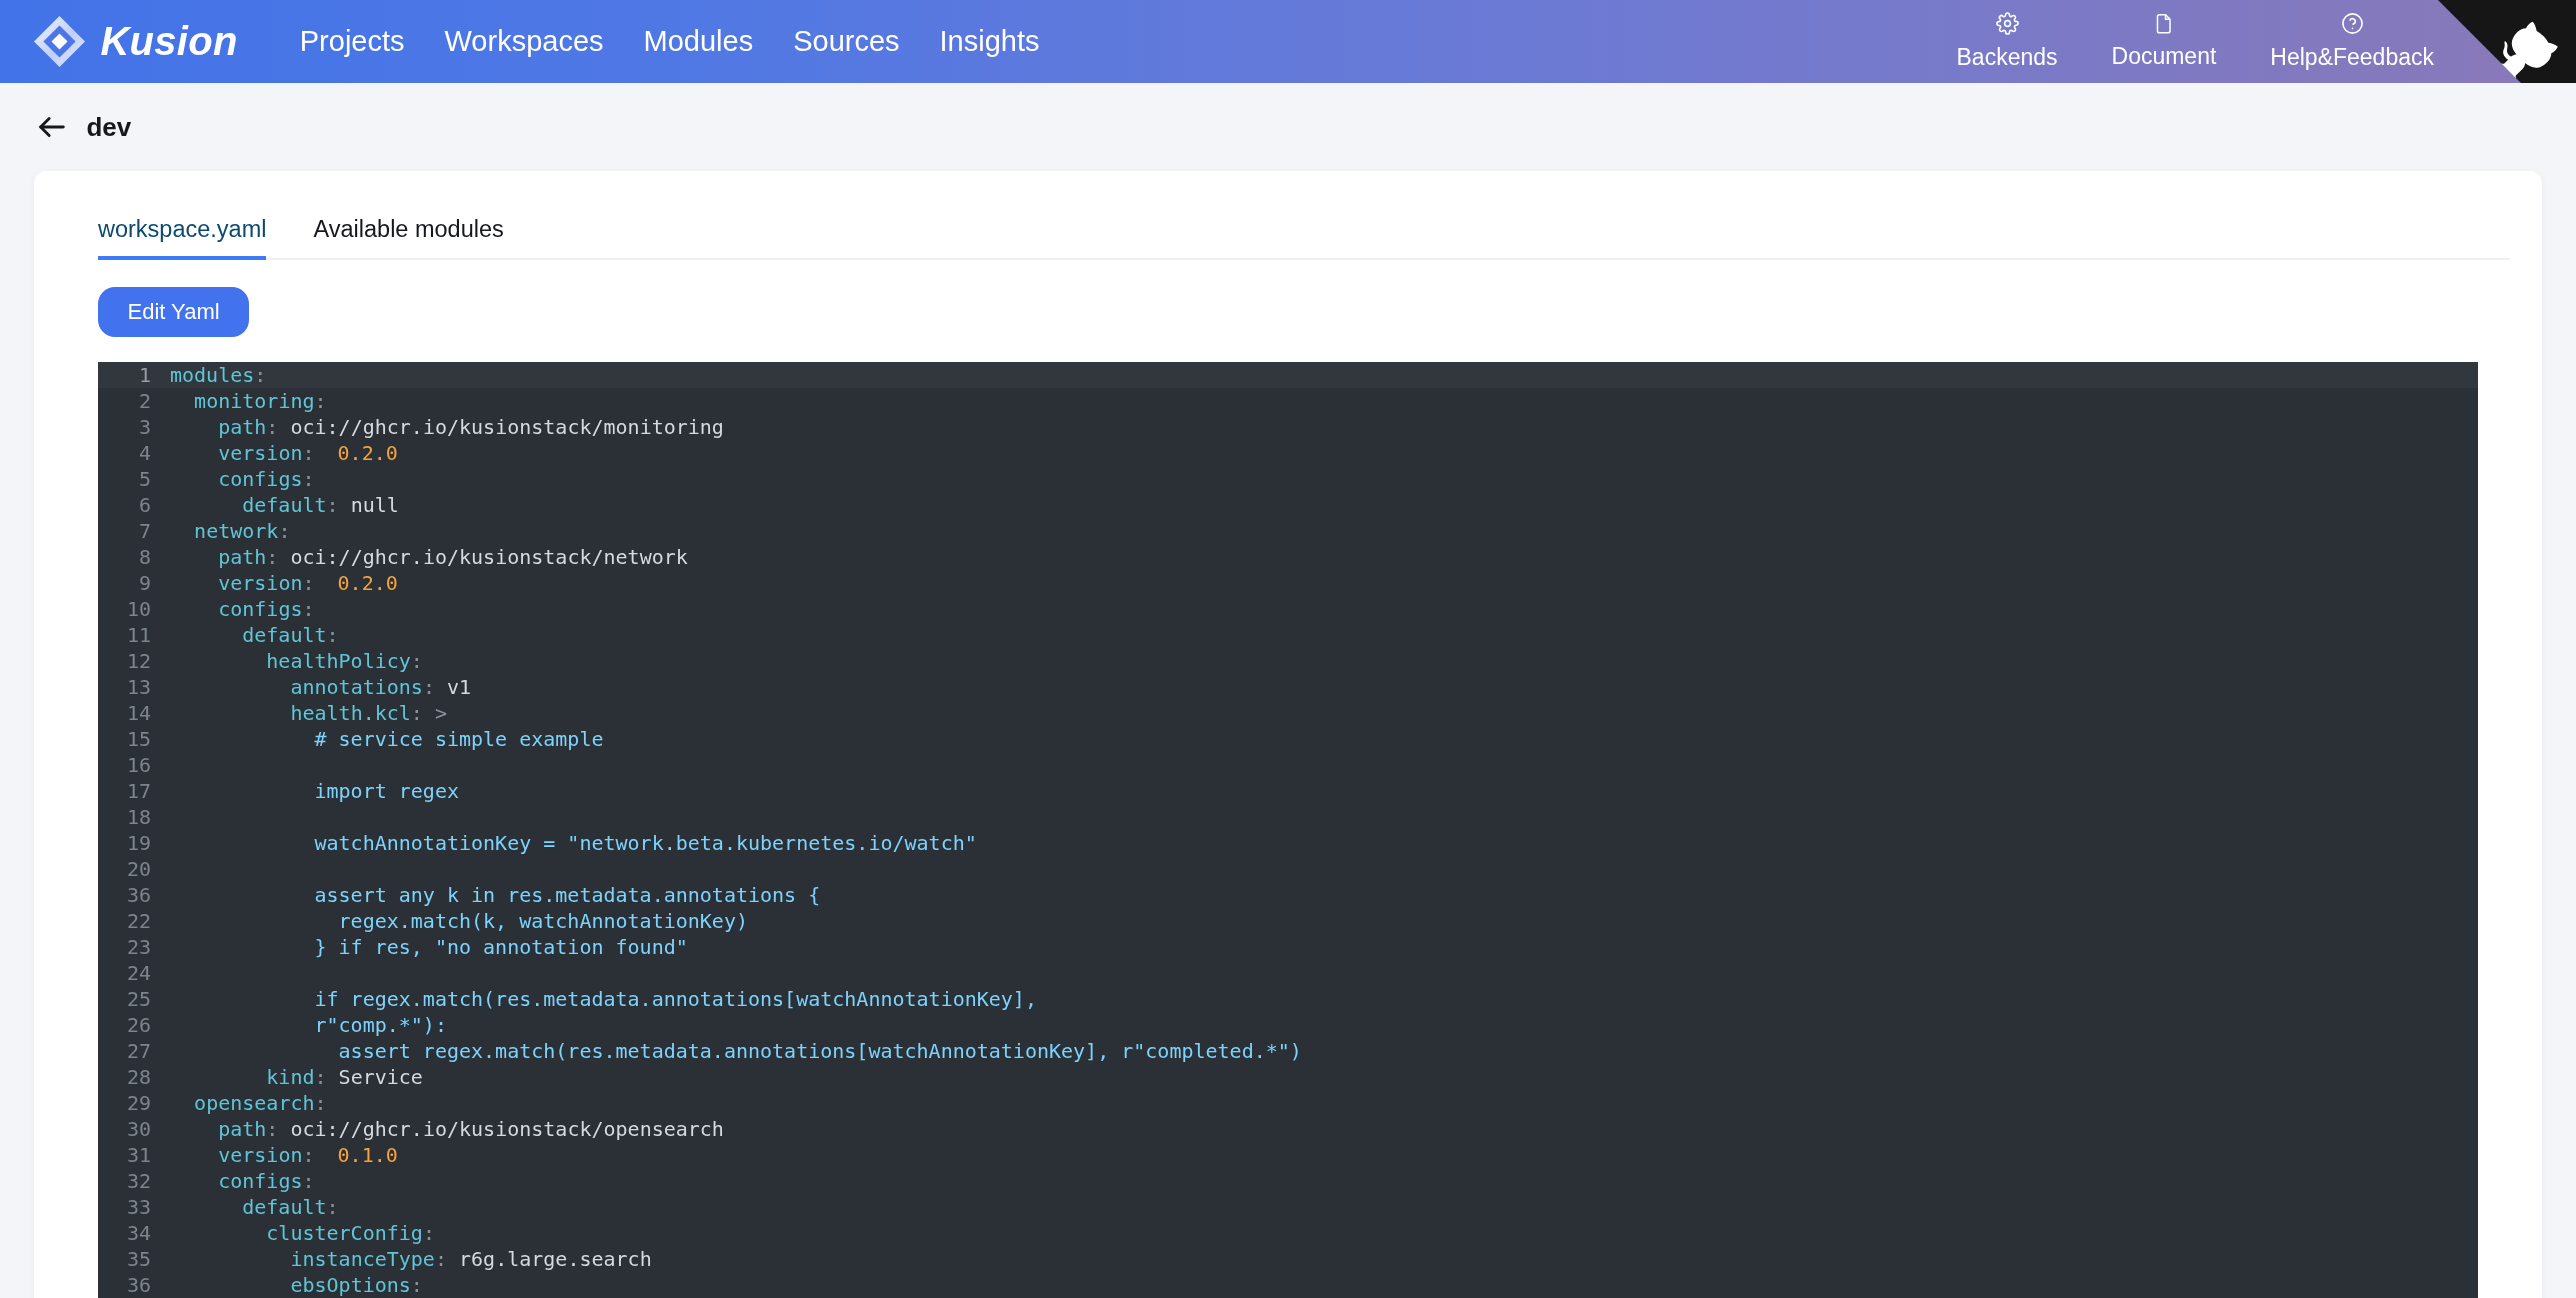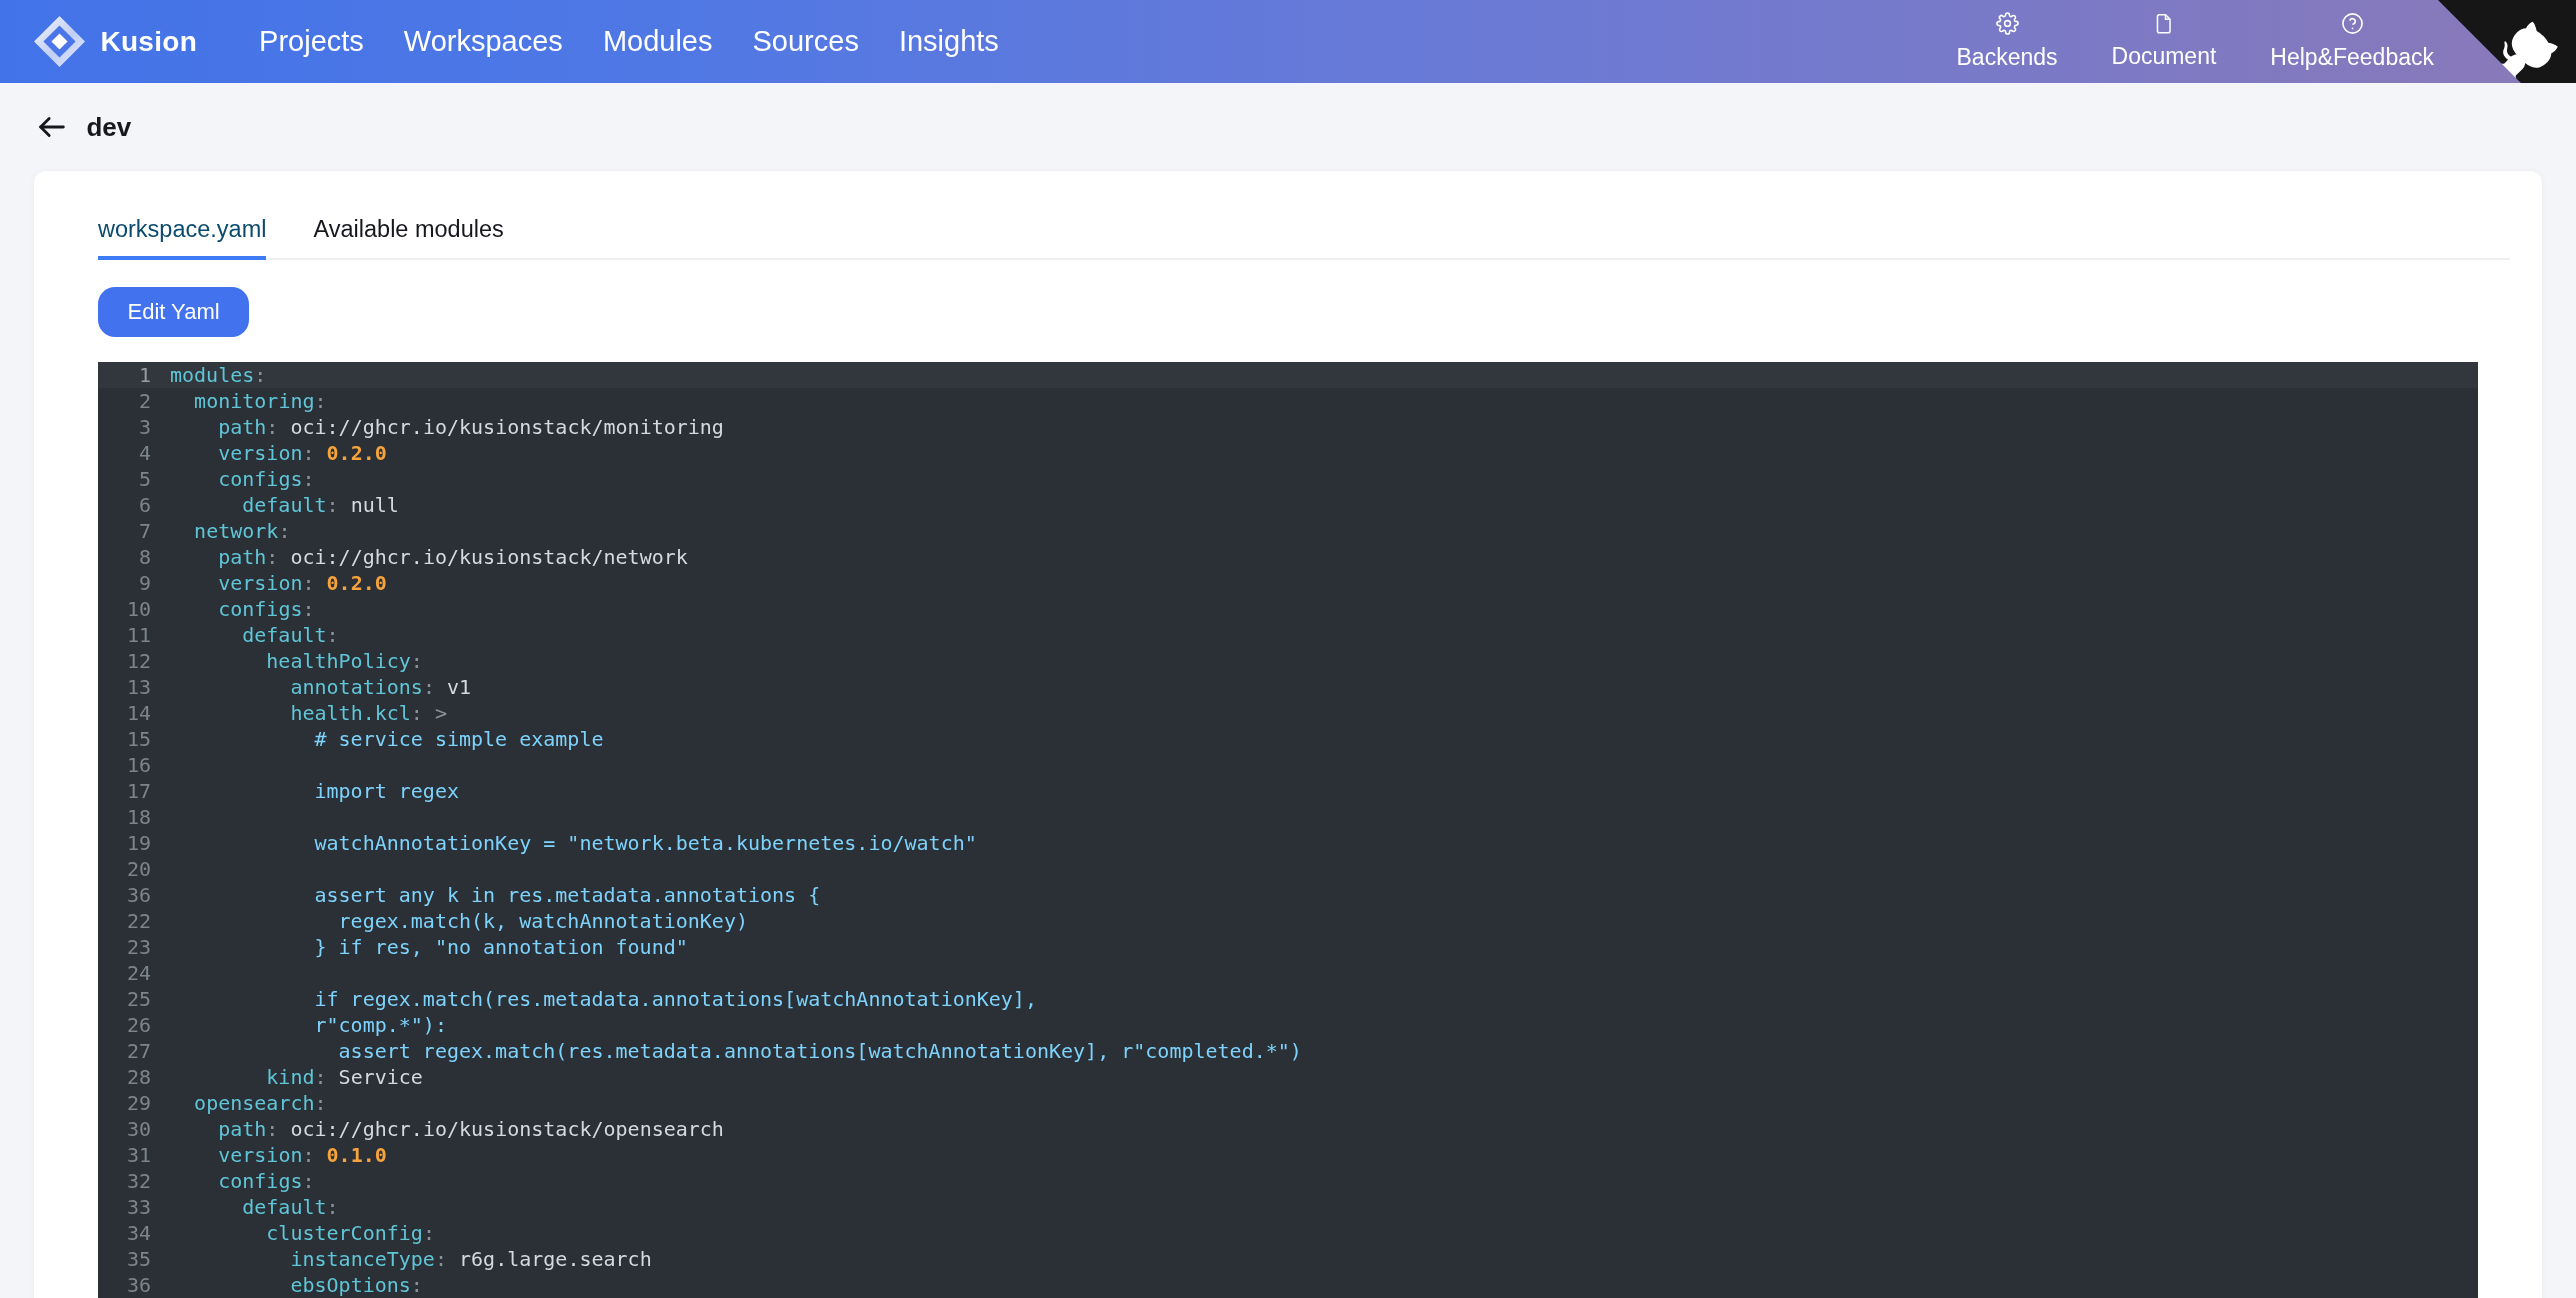--- a/index.html
+++ b/index.html
@@ -28,23 +28,24 @@
     gap: 13.4px;
     margin-right: 42px;
   }
   .brand-logo {
     width: 55px; height: 55px;
     flex: 0 0 55px;
     position: relative;
   }
   .brand-name {
     color: #ffffff;
-    font-size: 28px;
+    font-size: 40px;
     font-weight: bold;
     letter-spacing: 0.3px;
+    font-style: italic;
   }
   .nav {
     display: flex;
     align-items: center;
     gap: 0px;
   }
   .nav-item {
     color: #ffffff;
     font-size: 29px;
     padding: 0 20px;
@@ -186,21 +187,21 @@
   }
   .code-row.active .ln { color: #969da6; }
   .lc {
     flex: 1 1 auto;
     color: #d6dae0;
     overflow: hidden;
   }
   .tk-key { color: #5fc6d8; }
   .tk-punct { color: #8b9199; }
   .tk-val { color: #d6dae0; }
-  .tk-num { color: #f5a33c; font-weight: bold; }
+  .tk-num { color: #f5a33c; font-weight: normal; margin-left: 11px; }
   .tk-blk { color: #7dd3fc; }
   .tk-fold { color: #8b9199; }
 </style>
 </head>
 <body>
 
 <div class="header">
 
   <div class="brand">
     <div class="brand-logo">

